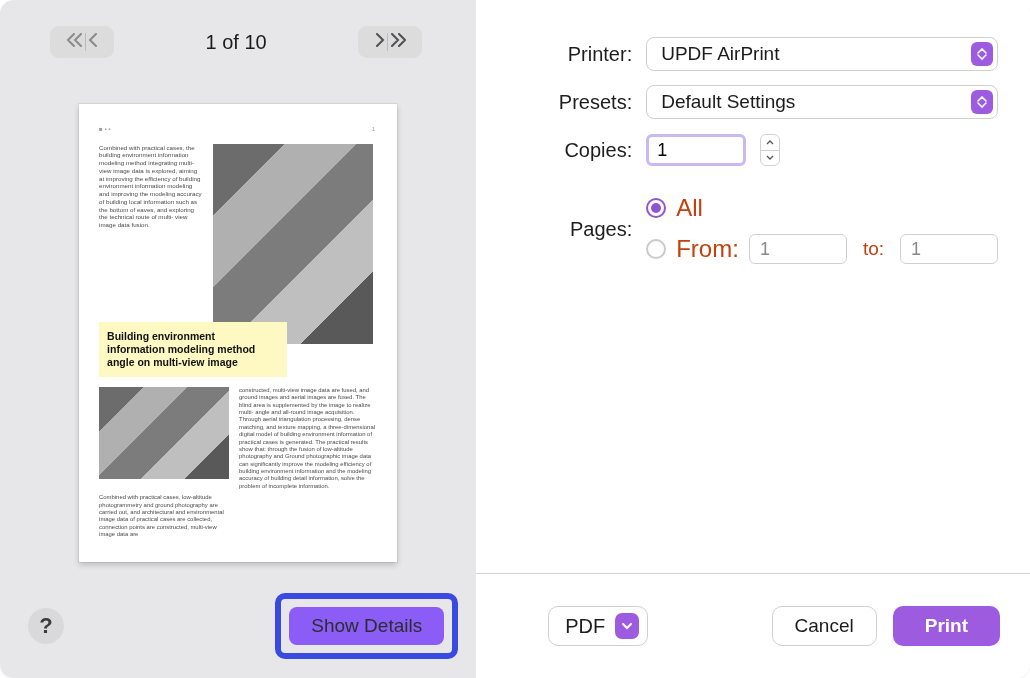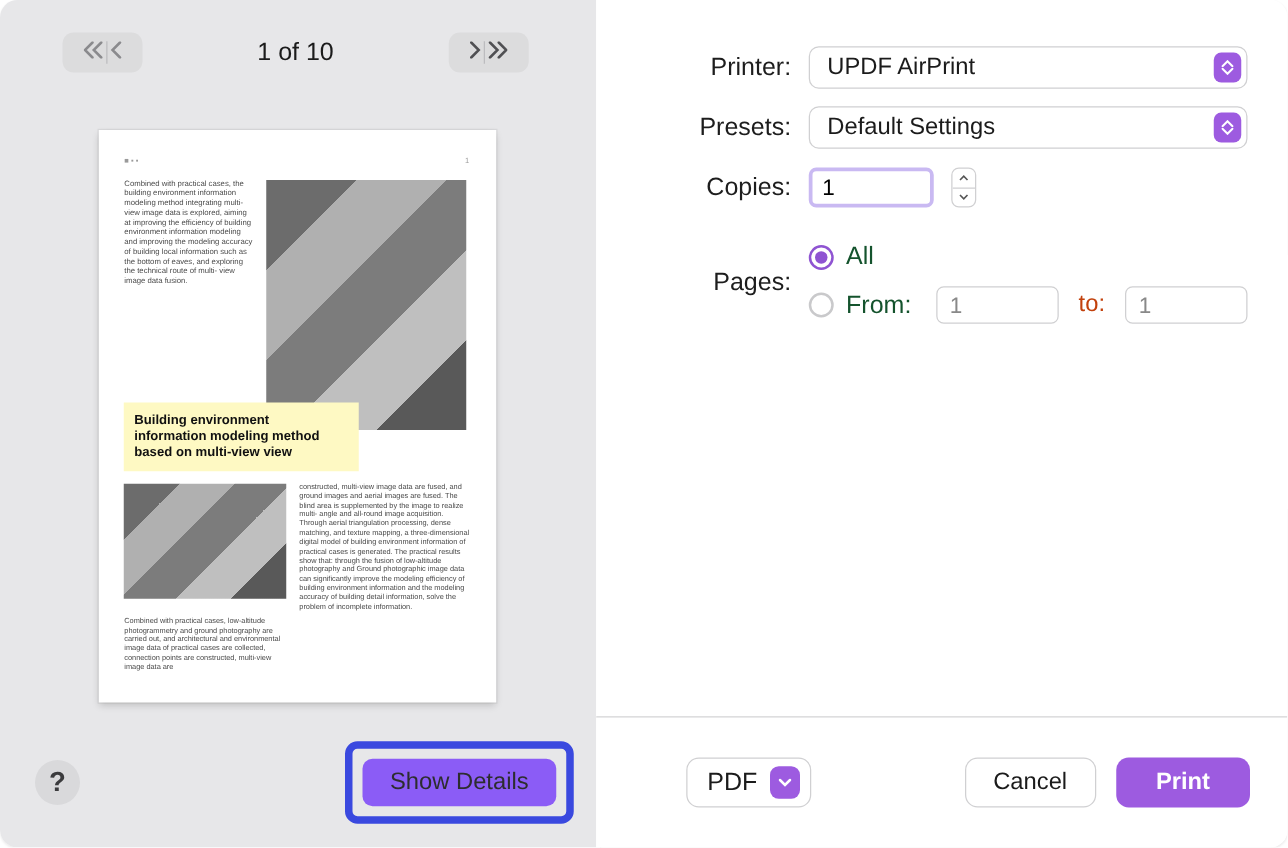--- a/index.html
+++ b/index.html
@@ -228,21 +228,21 @@
     width:20px; height:20px; border-radius:50%;
     border: 2px solid #c9c9cb;
     position:relative; cursor:pointer;
     flex-shrink:0;
   }
   .radio.checked { border-color: var(--radio-purple); }
   .radio.checked::after {
     content:""; position:absolute; inset:3px;
     border-radius:50%; background: var(--radio-purple);
   }
-  .radio-label { font-size:20px; color:#14532d; }
+  .radio-label { font-size:24px; color:#c2410c; }
 
   .range-group {
     display:flex; align-items:center; gap:10px; margin-left:0;
   }
   .range-group .radio-label { min-width:62px; }
   .range-field {
     width: 98px; height: 30px;
     border: 1px solid var(--field-border);
     border-radius: 6px;
     padding: 0 10px;
@@ -338,21 +338,21 @@
           <span>■ ▪ ▪</span>
           <span>1</span>
         </div>
         <div class="row">
           <div class="col" style="flex:0 0 104px">Combined with practical cases, the building environment information modeling method integrating multi-view image data is explored, aiming at improving the efficiency of building environment information modeling and improving the modeling accuracy of building local information such as the bottom of eaves, and exploring the technical route of multi- view image data fusion.</div>
           <div class="img-box img1"></div>
         </div>
         <div class="title-block" style="width:188px;">
           <b>Building environment</b>
           <b>information modeling method</b>
-          <b>based on multi-view view</b>
+          <b>angle on multi-view image</b>
         </div>
         <div class="row row2">
           <div class="img-box img2"></div>
           <div class="col lowcol">constructed, multi-view image data are fused, and ground images and aerial images are fused. The blind area is supplemented by the image to realize multi- angle and all-round image acquisition. Through aerial triangulation processing, dense matching, and texture mapping, a three-dimensional digital model of building environment information of practical cases is generated. The practical results show that: through the fusion of low-altitude photography and Ground photographic image data can significantly improve the modeling efficiency of building environment information and the modeling accuracy of building detail information, solve the problem of incomplete information.</div>
         </div>
         <div class="row" style="margin-top:4px;">
           <div class="col lowcol" style="flex:0 0 130px">Combined with practical cases, low-altitude photogrammetry and ground photography are carried out, and architectural and environmental image data of practical cases are collected, connection points are constructed, multi-view image data are</div>
           <div class="col"></div>
         </div>
       </div>

